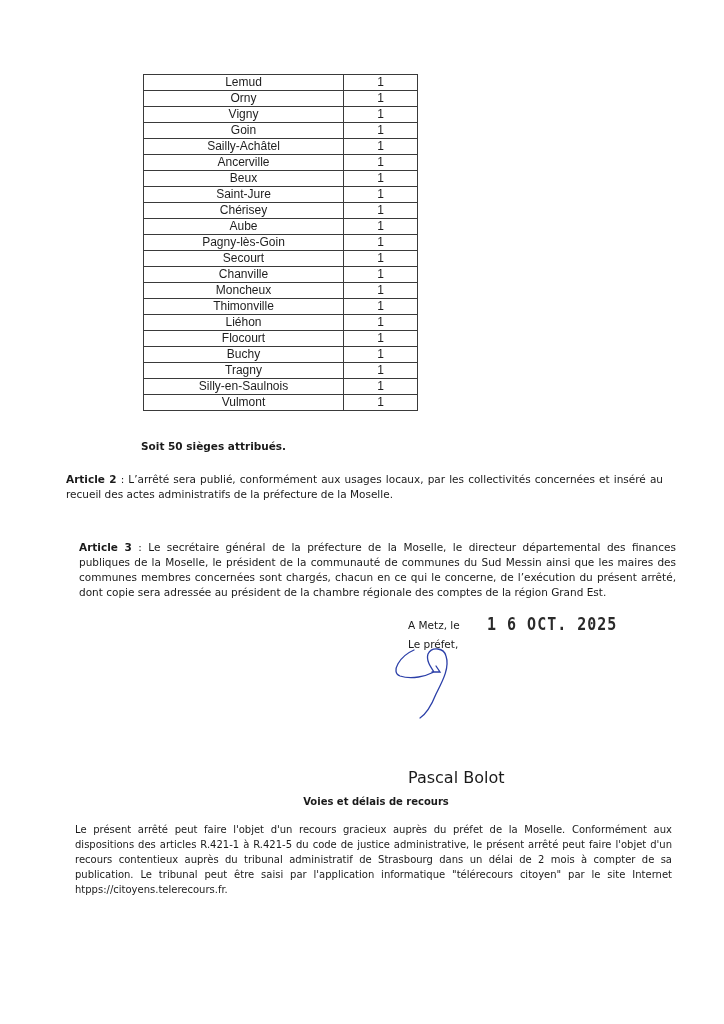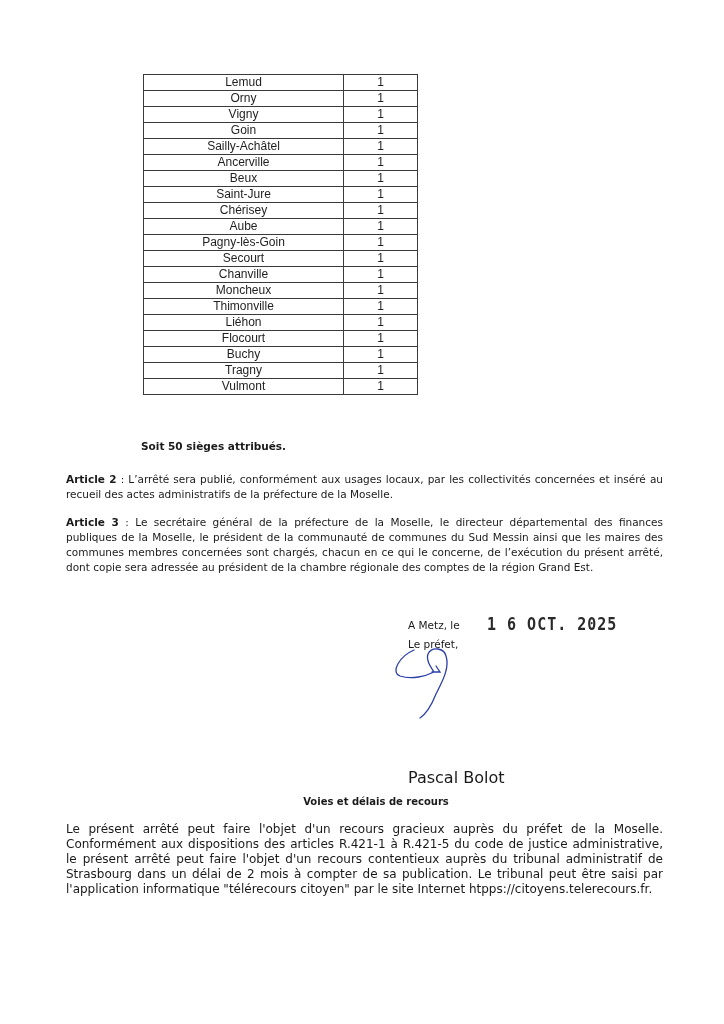--- a/index.html
+++ b/index.html
@@ -22,21 +22,21 @@
       position: absolute; left: 141px; top: 440px;
       font-size: 10.5px; font-weight: bold;
     }
     .para {
       position: absolute; left: 66px; width: 597px;
       font-size: 10.5px; line-height: 15px; text-align: justify;
       text-align-last: left;
     }
     .para b { font-weight: bold; }
     #art2 { top: 472px; }
-    #art3 { top: 515px; }
+    #art3 { top: 540px; margin-left: 13px; }
     .place-date {
       position: absolute; left: 408px; top: 619px;
       font-size: 10.5px;
     }
     .stamp-date {
       position: absolute; left: 487px; top: 615px;
       font-family: "DejaVu Sans Mono", monospace; font-size: 15px; font-weight: bold;
       letter-spacing: 1px; color: #2a2a2a; transform: scaleY(1.15);
     }
     .prefect-title {
@@ -45,21 +45,21 @@
     .prefect-name {
       position: absolute; left: 408px; top: 736px; font-size: 16px; margin-top: 32px;
     }
     .signature {
       position: absolute; left: 392px; top: 642px; width: 72px; height: 80px;
     }
     .section-title {
       position: absolute; left: 14px; width: 724px; top: 796px;
       text-align: center; font-size: 10px; font-weight: bold;
     }
-    #recours { top: 822px; font-size: 12px; line-height: 15px; }
+    #recours { top: 822px; font-size: 10px; line-height: 15px; margin-left: 9px; }
   </style>
 </head>
 <body>
 
 <table class="seat-table">
   <tbody id="seat-rows">
       <tr>
         <td class="commune">Lemud</td>
         <td class="seats">1</td>
       </tr>
@@ -129,20 +129,24 @@
       </tr>
       <tr>
         <td class="commune">Buchy</td>
         <td class="seats">1</td>
       </tr>
       <tr>
         <td class="commune">Tragny</td>
         <td class="seats">1</td>
       </tr>
       <tr>
+        <td class="commune">Silly-en-Saulnois</td>
+        <td class="seats">1</td>
+      </tr>
+      <tr>
         <td class="commune">Vulmont</td>
         <td class="seats">1</td>
       </tr>
     </tbody>
 </table>
 
 <div class="total-line">Soit 50 sièges attribués.</div>
 
 <div class="para" id="art2"><b>Article 2</b><span> : L’arrêté sera publié, conformément aux usages locaux, par les collectivités concernées et inséré au recueil des actes administratifs de la préfecture de la Moselle.</span></div>
 

